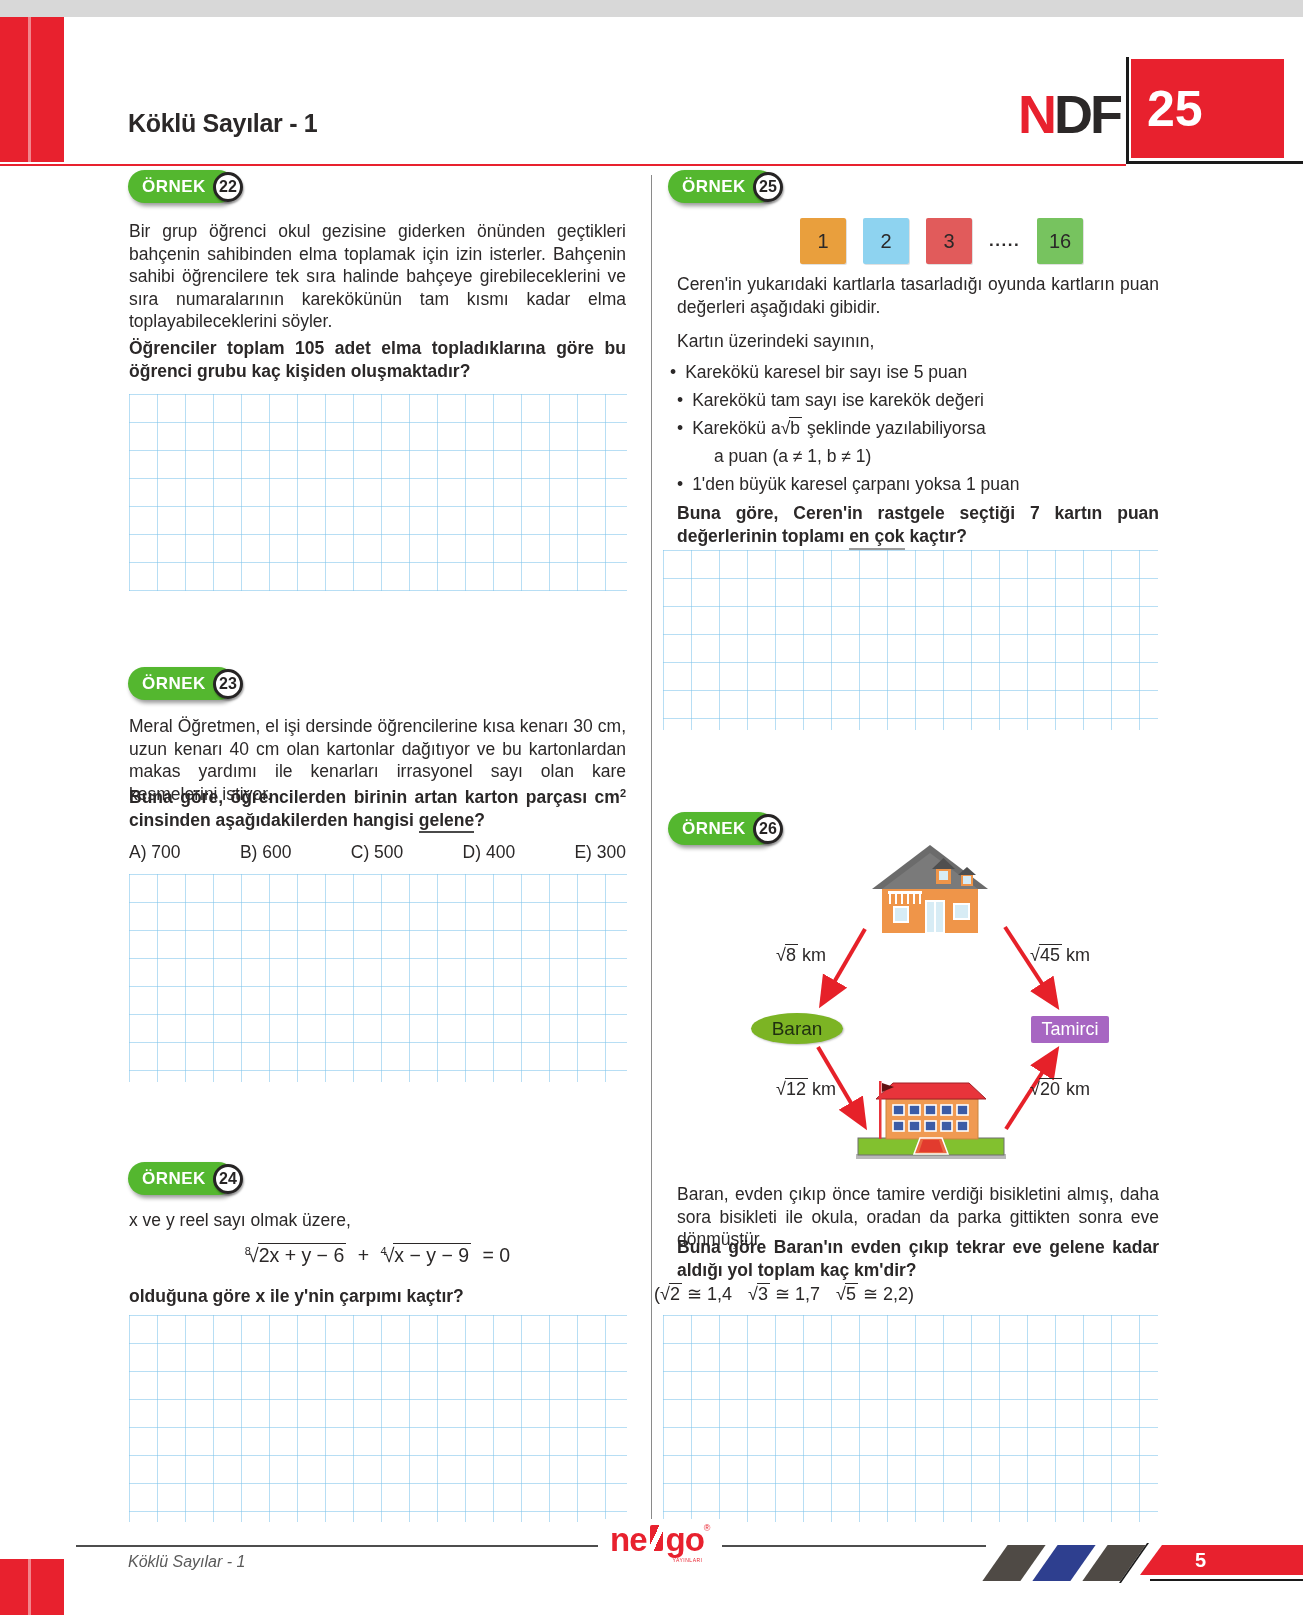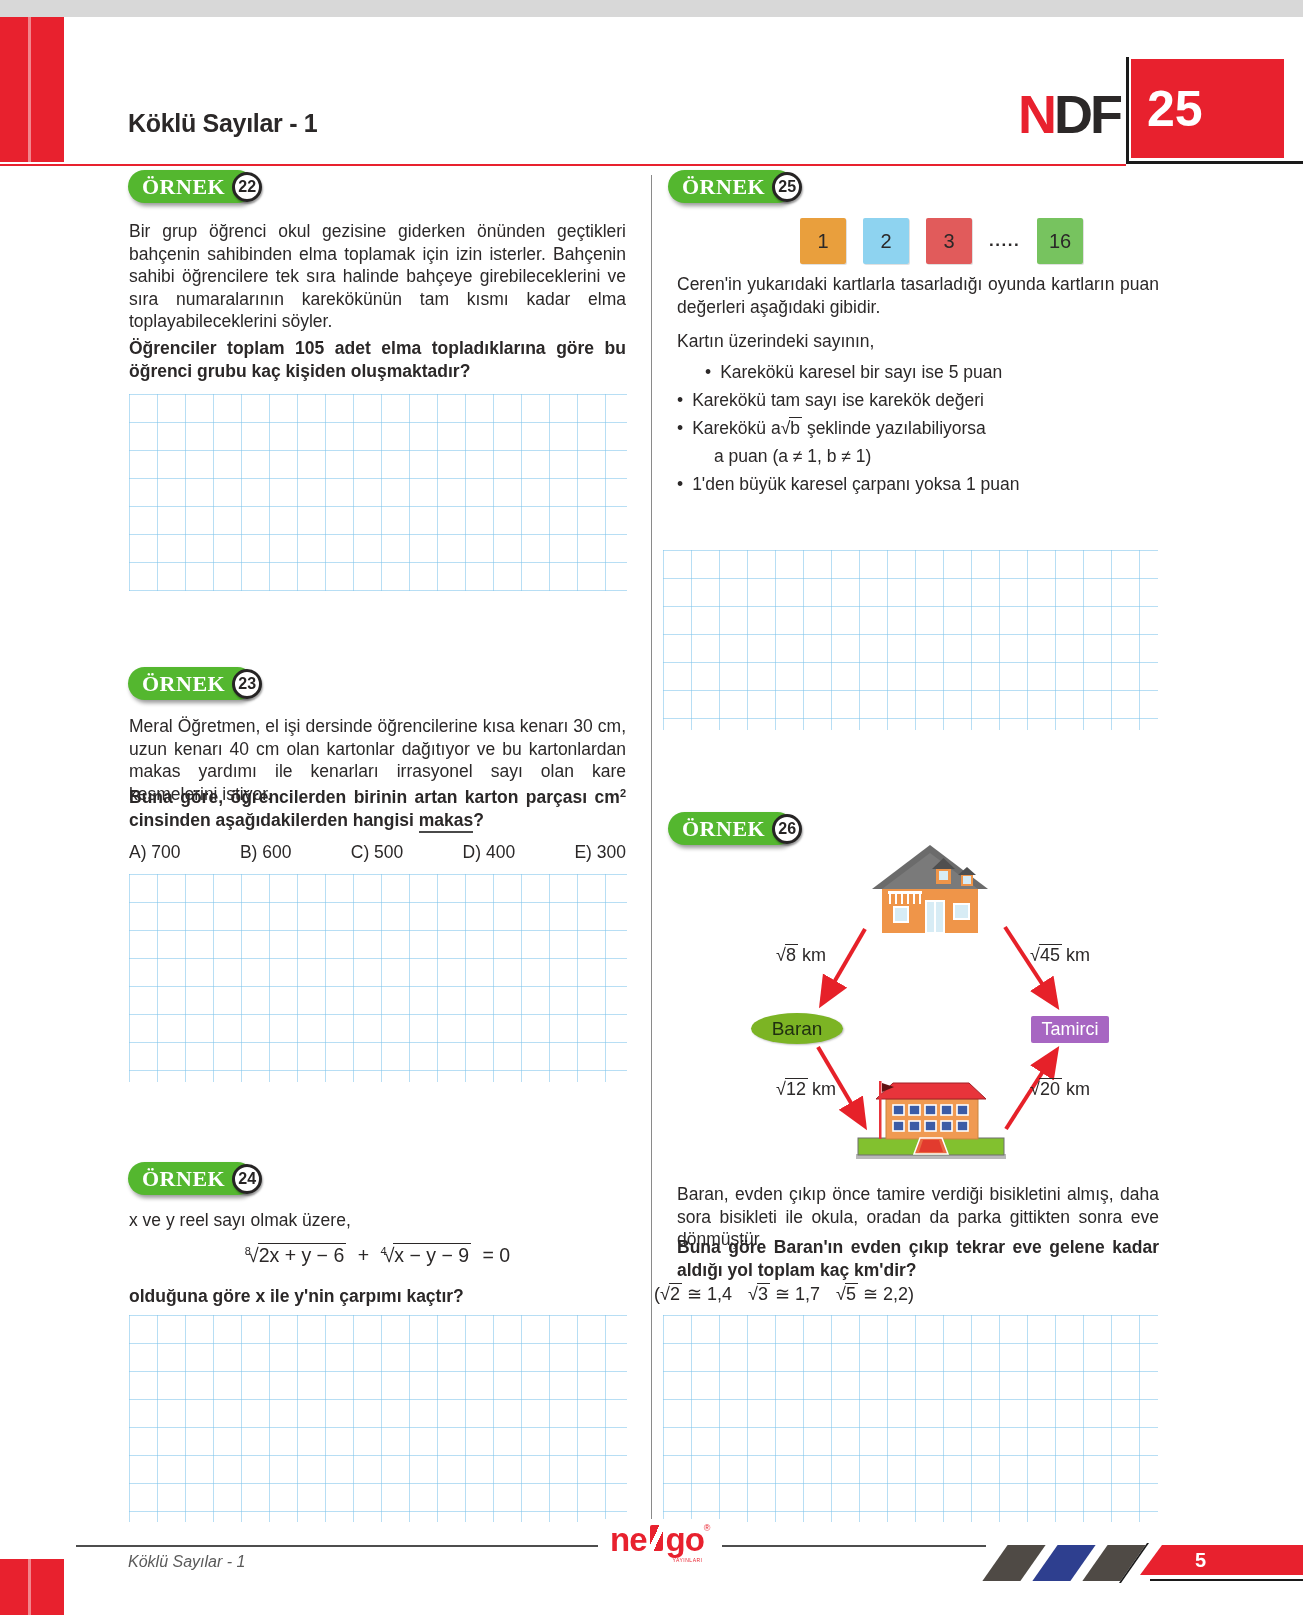--- a/index.html
+++ b/index.html
@@ -15,21 +15,21 @@
   
   .page-title { font-size:25px; font-weight:bold; color:#2b2828; letter-spacing:-0.3px; }
   .header-rule { height:2px; background:#E8212E; }
   .ndf { font-size:54px; font-weight:bold; letter-spacing:-3px; color:#2b2828; }
   .ndf-n { color:#E8212E; }
   .ndf-box { background:#E8212E; color:#fff; font-size:50px; font-weight:bold; display:flex; align-items:center; padding-left:16px; }
   .bline { background:#1a1a1a; }
 
   
   .ornek { display:inline-flex; align-items:center; height:33px; background:#54B72F; border-radius:17px; padding:0 0 0 14px; box-shadow:2px 3px 4px rgba(0,0,0,0.4); }
-  .ornek-label { color:#fff; font-weight:bold; font-size:22px; letter-spacing:0.5px;font-family:Liberation Serif, serif; }
+  .ornek-label { color:#fff; font-weight:bold; font-size:17px; letter-spacing:0.5px; }
   .ornek-num { width:30px; height:30px; background:#fff; border:3px solid #262424; border-radius:50%; color:#262424; font-weight:bold; font-size:16px; display:flex; align-items:center; justify-content:center; margin-left:7px; margin-right:-8px; box-shadow:1px 2px 2px rgba(0,0,0,0.35); }
 
   .body-text { font-size:17.5px; line-height:22.5px; text-align:justify; color:#2b2828; }
   .bold-q { font-weight:bold; }
   .u-dark { border-bottom:2px solid #4a4a4a; padding-bottom:1px; }
   .u-gray { border-bottom:2.5px solid #9a9a9a; padding-bottom:2px; }
   sup.sq { font-size:11px; vertical-align:6px; }
 
   
   .grid { background-image:
@@ -104,21 +104,21 @@
   </div>
   <div class="abs body-text" style="left:129px; top:203px; width:497px;">Bir grup öğrenci okul gezisine giderken önünden geçtikleri bahçenin sahibinden elma toplamak için izin isterler. Bahçenin sahibi öğrencilere tek sıra halinde bahçeye girebileceklerini ve sıra numaralarının karekökünün tam kısmı kadar elma toplayabileceklerini söyler.</div>
   <div class="abs body-text bold-q" style="left:129px; top:320px; width:497px;">Öğrenciler toplam 105 adet elma topladıklarına göre bu öğrenci grubu kaç kişiden oluşmaktadır?</div>
   <div class="abs grid" style="left:129px; top:377px; width:498px; height:197px;"></div>
 
   <div class="abs ornek" style="left:128px; top:650px;">
     <span class="ornek-label">ÖRNEK</span>
     <span class="ornek-num">23</span>
   </div>
   <div class="abs body-text" style="left:129px; top:698px; width:497px;">Meral Öğretmen, el işi dersinde öğrencilerine kısa kenarı 30 cm, uzun kenarı 40 cm olan kartonlar dağıtıyor ve bu kartonlardan makas yardımı ile kenarları irrasyonel sayı olan kare kesmelerini istiyor.</div>
-  <div class="abs body-text bold-q" style="left:129px; top:765px; width:497px;"><span>Buna göre, öğrencilerden birinin artan karton parçası cm</span><sup class="sq">2</sup><span> cinsinden aşağıdakilerden hangisi </span><span class="u-dark">makas</span><span>?</span></div>
+  <div class="abs body-text bold-q" style="left:129px; top:765px; width:497px;"><span>Buna göre, öğrencilerden birinin artan karton parçası cm</span><sup class="sq">2</sup><span> cinsinden aşağıdakilerden hangisi </span><span class="u-dark">gelene</span><span>?</span></div>
   <div class="abs options" style="left:129px; top:825px; width:497px;">
     <span>A) 700</span>
     <span>B) 600</span>
     <span>C) 500</span>
     <span>D) 400</span>
     <span>E) 300</span>
   </div>
   <div class="abs grid" style="left:129px; top:857px; width:498px; height:208px;"></div>
 
   <div class="abs ornek" style="left:128px; top:1145px;">
@@ -141,25 +141,26 @@
   </div>
   <div class="abs cards" style="left:800px; top:201px;">
     <div class="card" style="background-color: rgb(233, 159, 61);">1</div>
     <div class="card" style="background-color: rgb(142, 211, 240);">2</div>
     <div class="card" style="background-color: rgb(225, 91, 91);">3</div>
     <span class="card-dots">.....</span>
     <div class="card" style="background-color: rgb(119, 195, 95);">16</div>
   </div>
   <div class="abs body-text" style="left:677px; top:256px; width:482px;">Ceren'in yukarıdaki kartlarla tasarladığı oyunda kartların puan değerleri aşağıdaki gibidir.</div>
   <div class="abs body-text" style="left:677px; top:313px; width:482px;">Kartın üzerindeki sayının,</div>
-  <div class="abs bullet-line" style="left:705px; top:345px;"><span class="blt">•</span><span>Karekökü karesel bir sayı ise 5 puan</span></div>
+  <div class="abs bullet-line" style="left:670px; top:345px;"><span class="blt">•</span><span>Karekökü karesel bir sayı ise 5 puan</span></div>
   <div class="abs bullet-line" style="left:677px; top:373px;"><span class="blt">•</span><span>Karekökü tam sayı ise karekök değeri</span></div>
   <div class="abs bullet-line" style="left:677px; top:401px;"><span class="blt">•</span><span>Karekökü a</span><span class="rt"><span class="rs">√</span><span class="rx">b</span></span><span> şeklinde yazılabiliyorsa</span></div>
   <div class="abs bullet-line" style="left:714px; top:429px;">a puan (a ≠ 1, b ≠ 1)</div>
   <div class="abs bullet-line" style="left:677px; top:457px;"><span class="blt">•</span><span>1'den büyük karesel çarpanı yoksa 1 puan</span></div>
+  <div class="abs body-text bold-q" style="left:677px; top:485px; width:482px;"><span>Buna göre, Ceren'in rastgele seçtiği 7 kartın puan değerlerinin toplamı </span><span class="u-gray">en çok</span><span> kaçtır?</span></div>
   <div class="abs grid" style="left:663px; top:533px; width:495px; height:180px;"></div>
 
   <div class="abs ornek" style="left:668px; top:795px;">
     <span class="ornek-label">ÖRNEK</span>
     <span class="ornek-num">26</span>
   </div>
 
   <svg class="abs" style="left:660px; top:790px;" width="500" height="360" viewBox="0 0 500 360">
     <defs>
       <marker id="ah" markerWidth="9" markerHeight="9" refX="6.5" refY="3.5" orient="auto">

